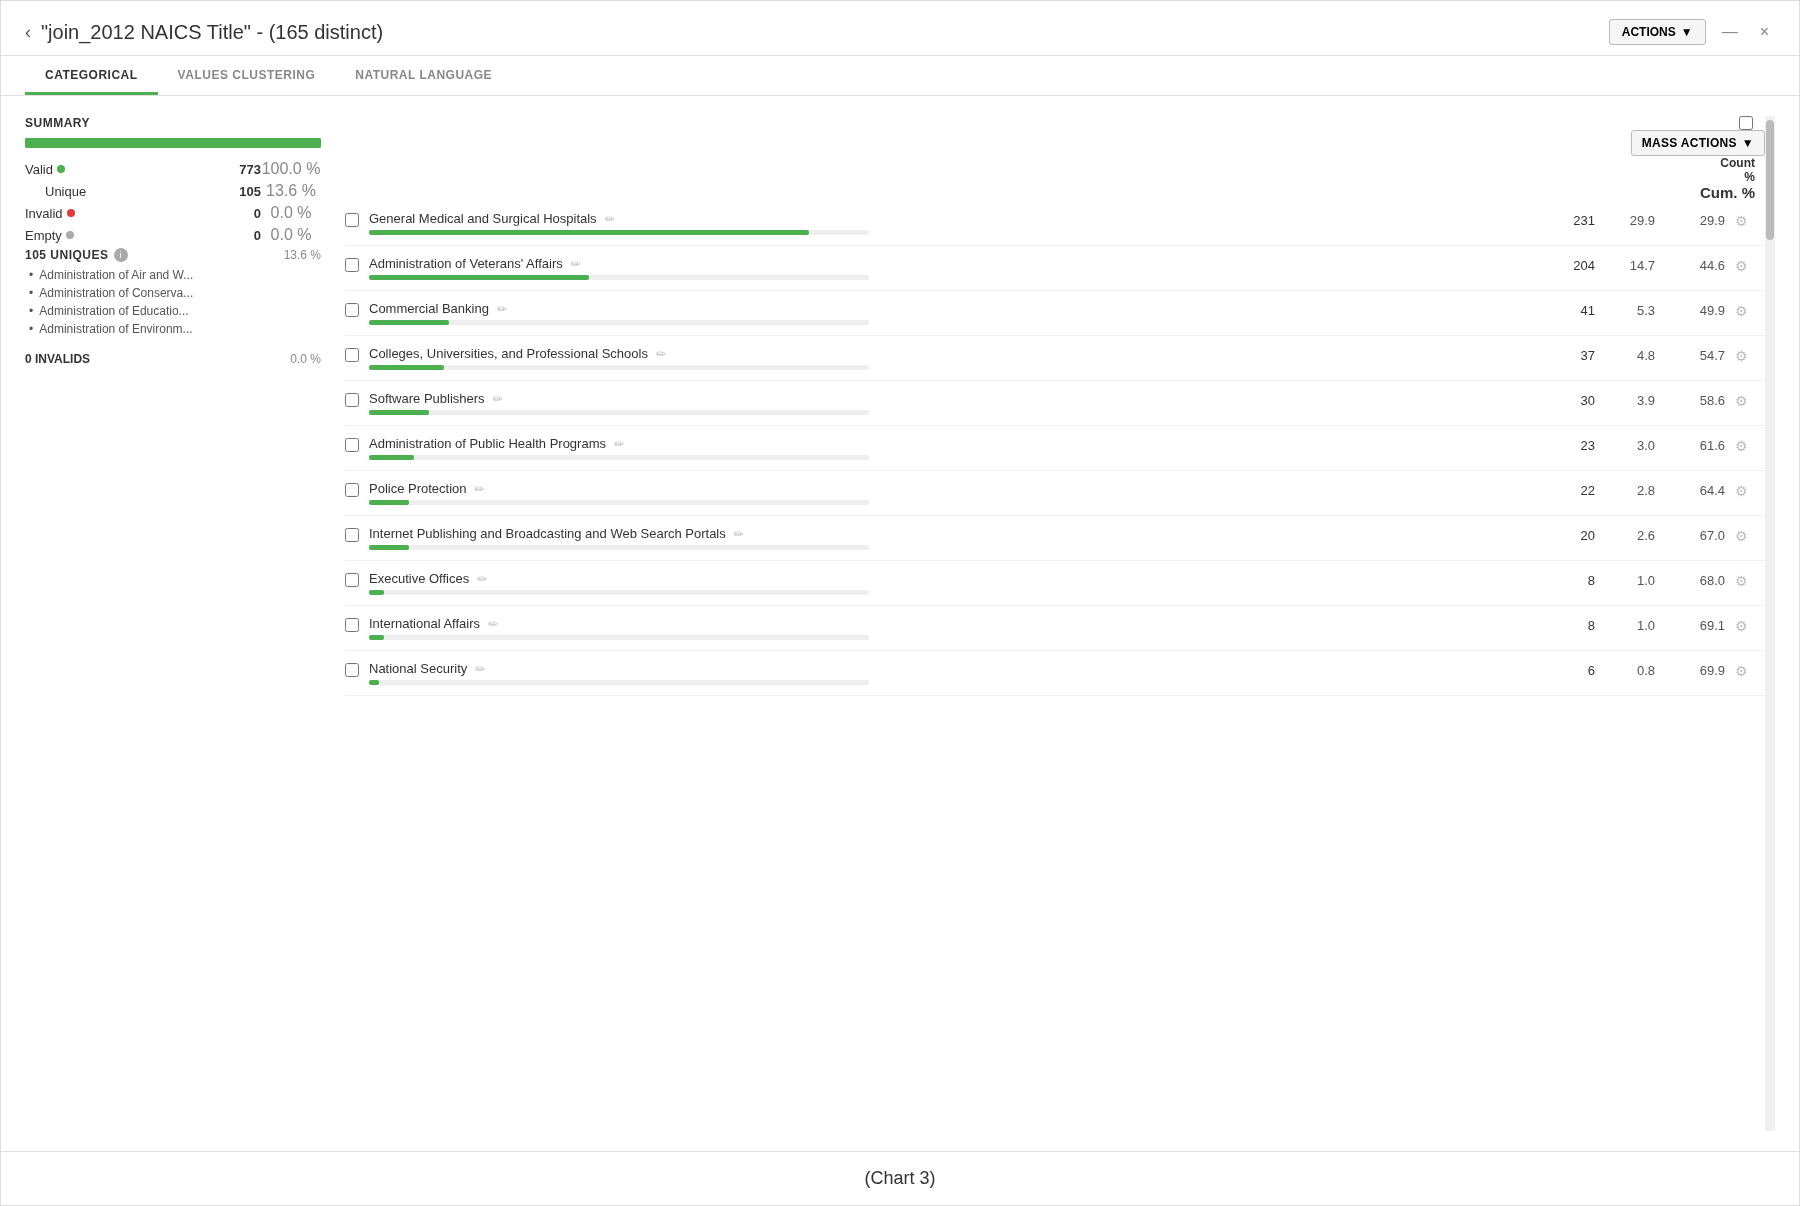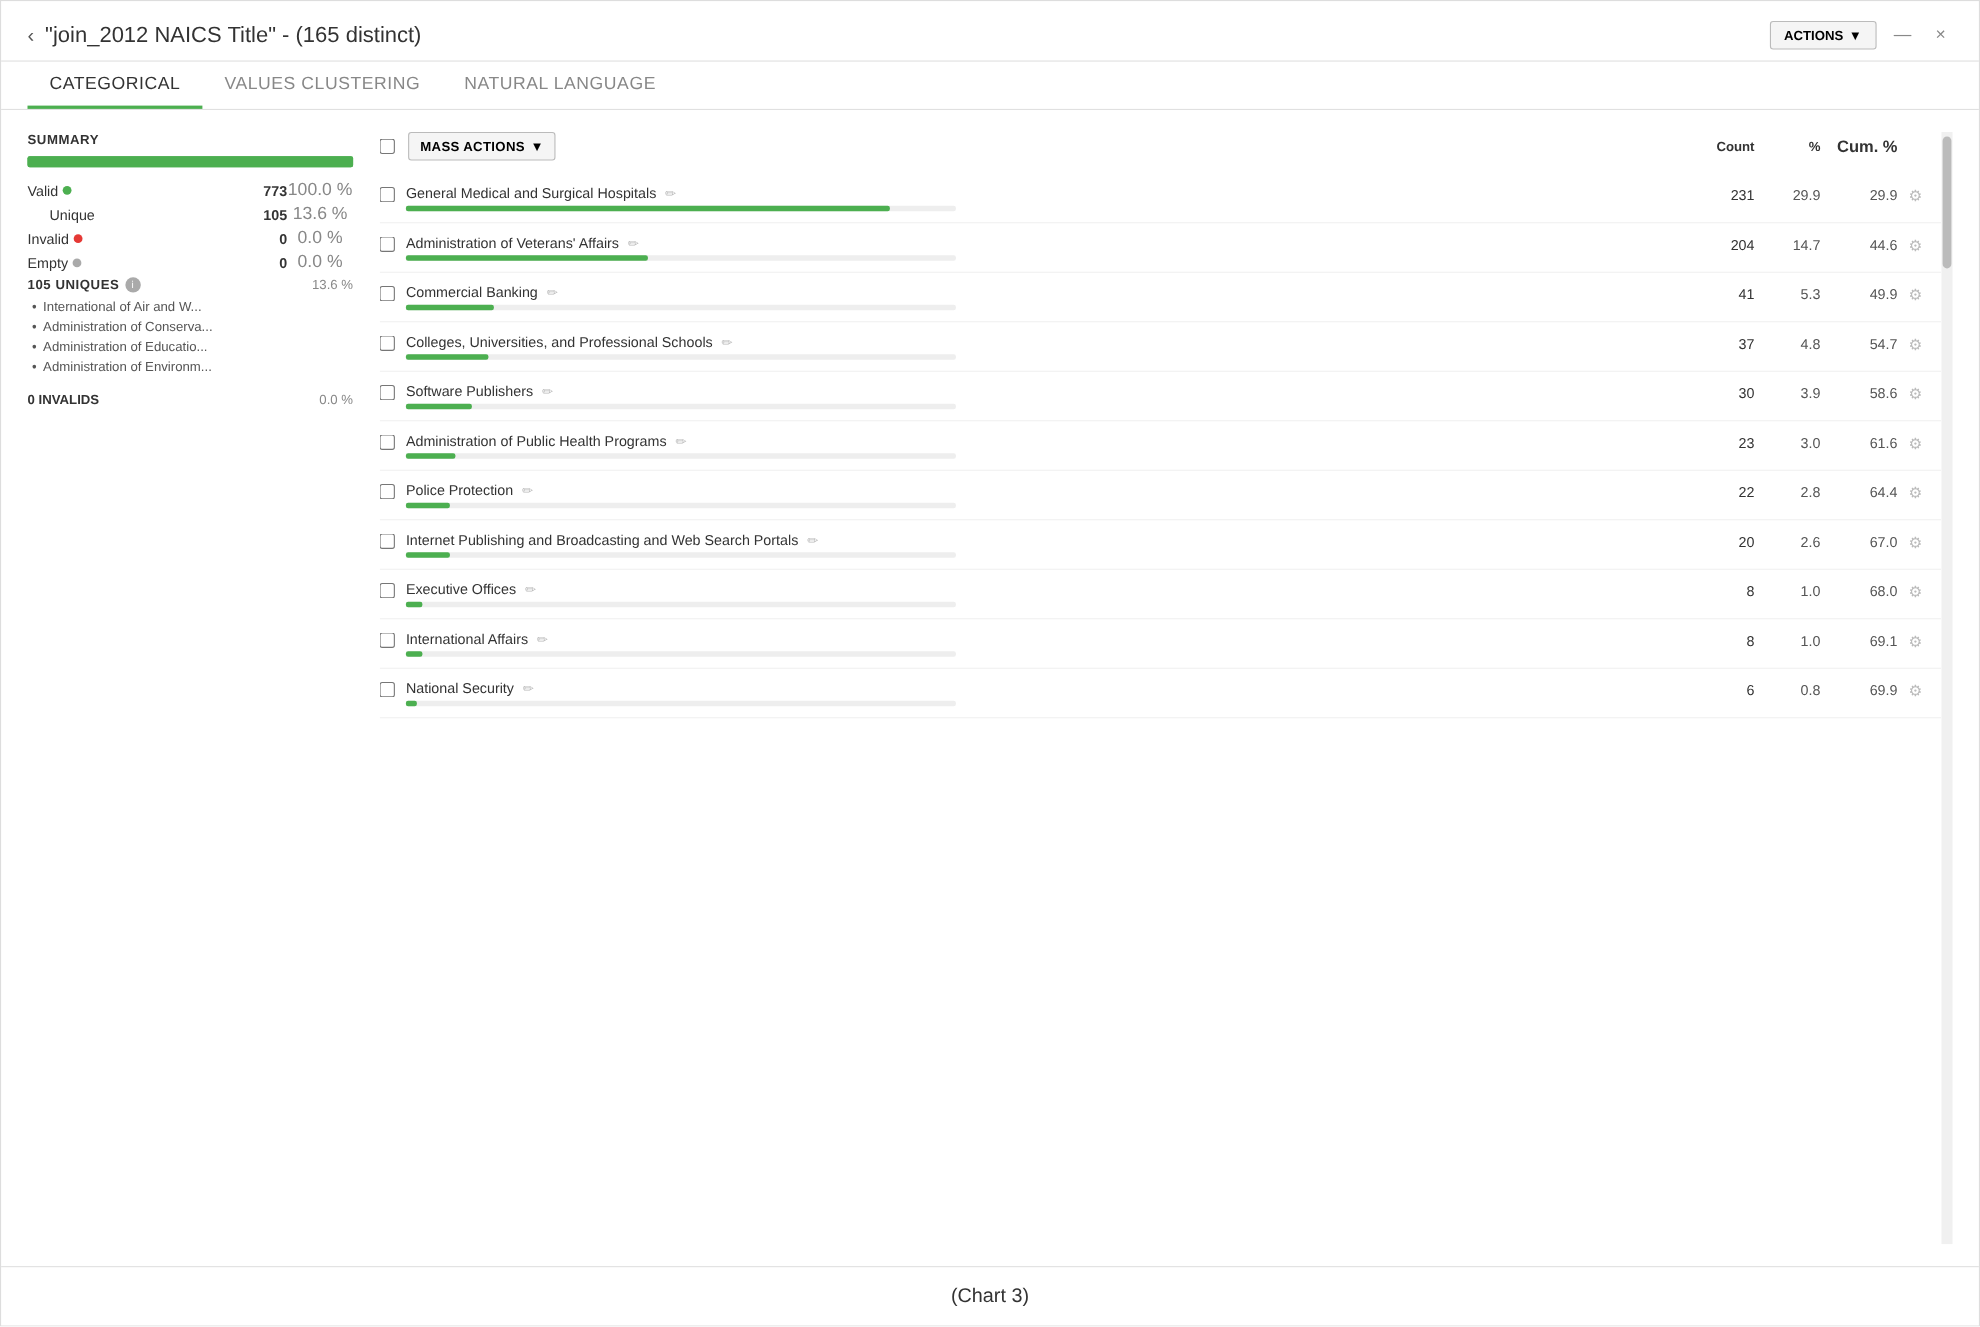--- a/index.html
+++ b/index.html
@@ -64,22 +64,22 @@
       padding: 4px 6px;
     }
     
     .tabs {
       display: flex;
       padding: 0 24px;
       border-bottom: 1px solid #e0e0e0;
     }
     .tab {
       padding: 12px 20px 10px 20px;
-      font-size: 16px;
-      font-weight: 400;
+      font-size: 12px;
+      font-weight: 700;
       letter-spacing: 0.5px;
       color: #888;
       cursor: pointer;
       border-bottom: 2px solid transparent;
       text-transform: uppercase;
       text-align: center;
     }
     .tab.active {
       color: #333;
       border-bottom: 3px solid #4caf50;
@@ -203,22 +203,22 @@
     }
     
     .data-panel {
       flex: 1;
       overflow: hidden;
       display: flex;
       flex-direction: column;
     }
     .table-toolbar {
       display: flex;
-      align-items: center;
-      margin-bottom: 12px;
+      align-items: flex-end;
+      flex-direction: column;
     }
     .select-all-cb {
       margin-right: 12px;
       width: 14px;
       height: 14px;
       cursor: pointer;
     }
     .mass-actions-btn {
       border: 1px solid #bbb;
       background: #f5f5f5;
@@ -383,21 +383,21 @@
         <span class="summary-pct">0.0 %</span>
       </div>
 
       <div class="uniques-header">
         <span class="uniques-title">105 UNIQUES</span>
         <span class="info-icon">i</span>
         <span class="uniques-pct">13.6 %</span>
       </div>
 
       <div>
-        <div class="unique-item">International of Air and W...</div>
+        <div class="unique-item">Administration of Air and W...</div>
         <div class="unique-item">Administration of Conserva...</div>
         <div class="unique-item">Administration of Educatio...</div>
         <div class="unique-item">Administration of Environm...</div>
       </div>
 
       <div class="invalids-row">
         <span>0 INVALIDS</span>
         <span class="invalids-pct">0.0 %</span>
       </div>
     </div>

